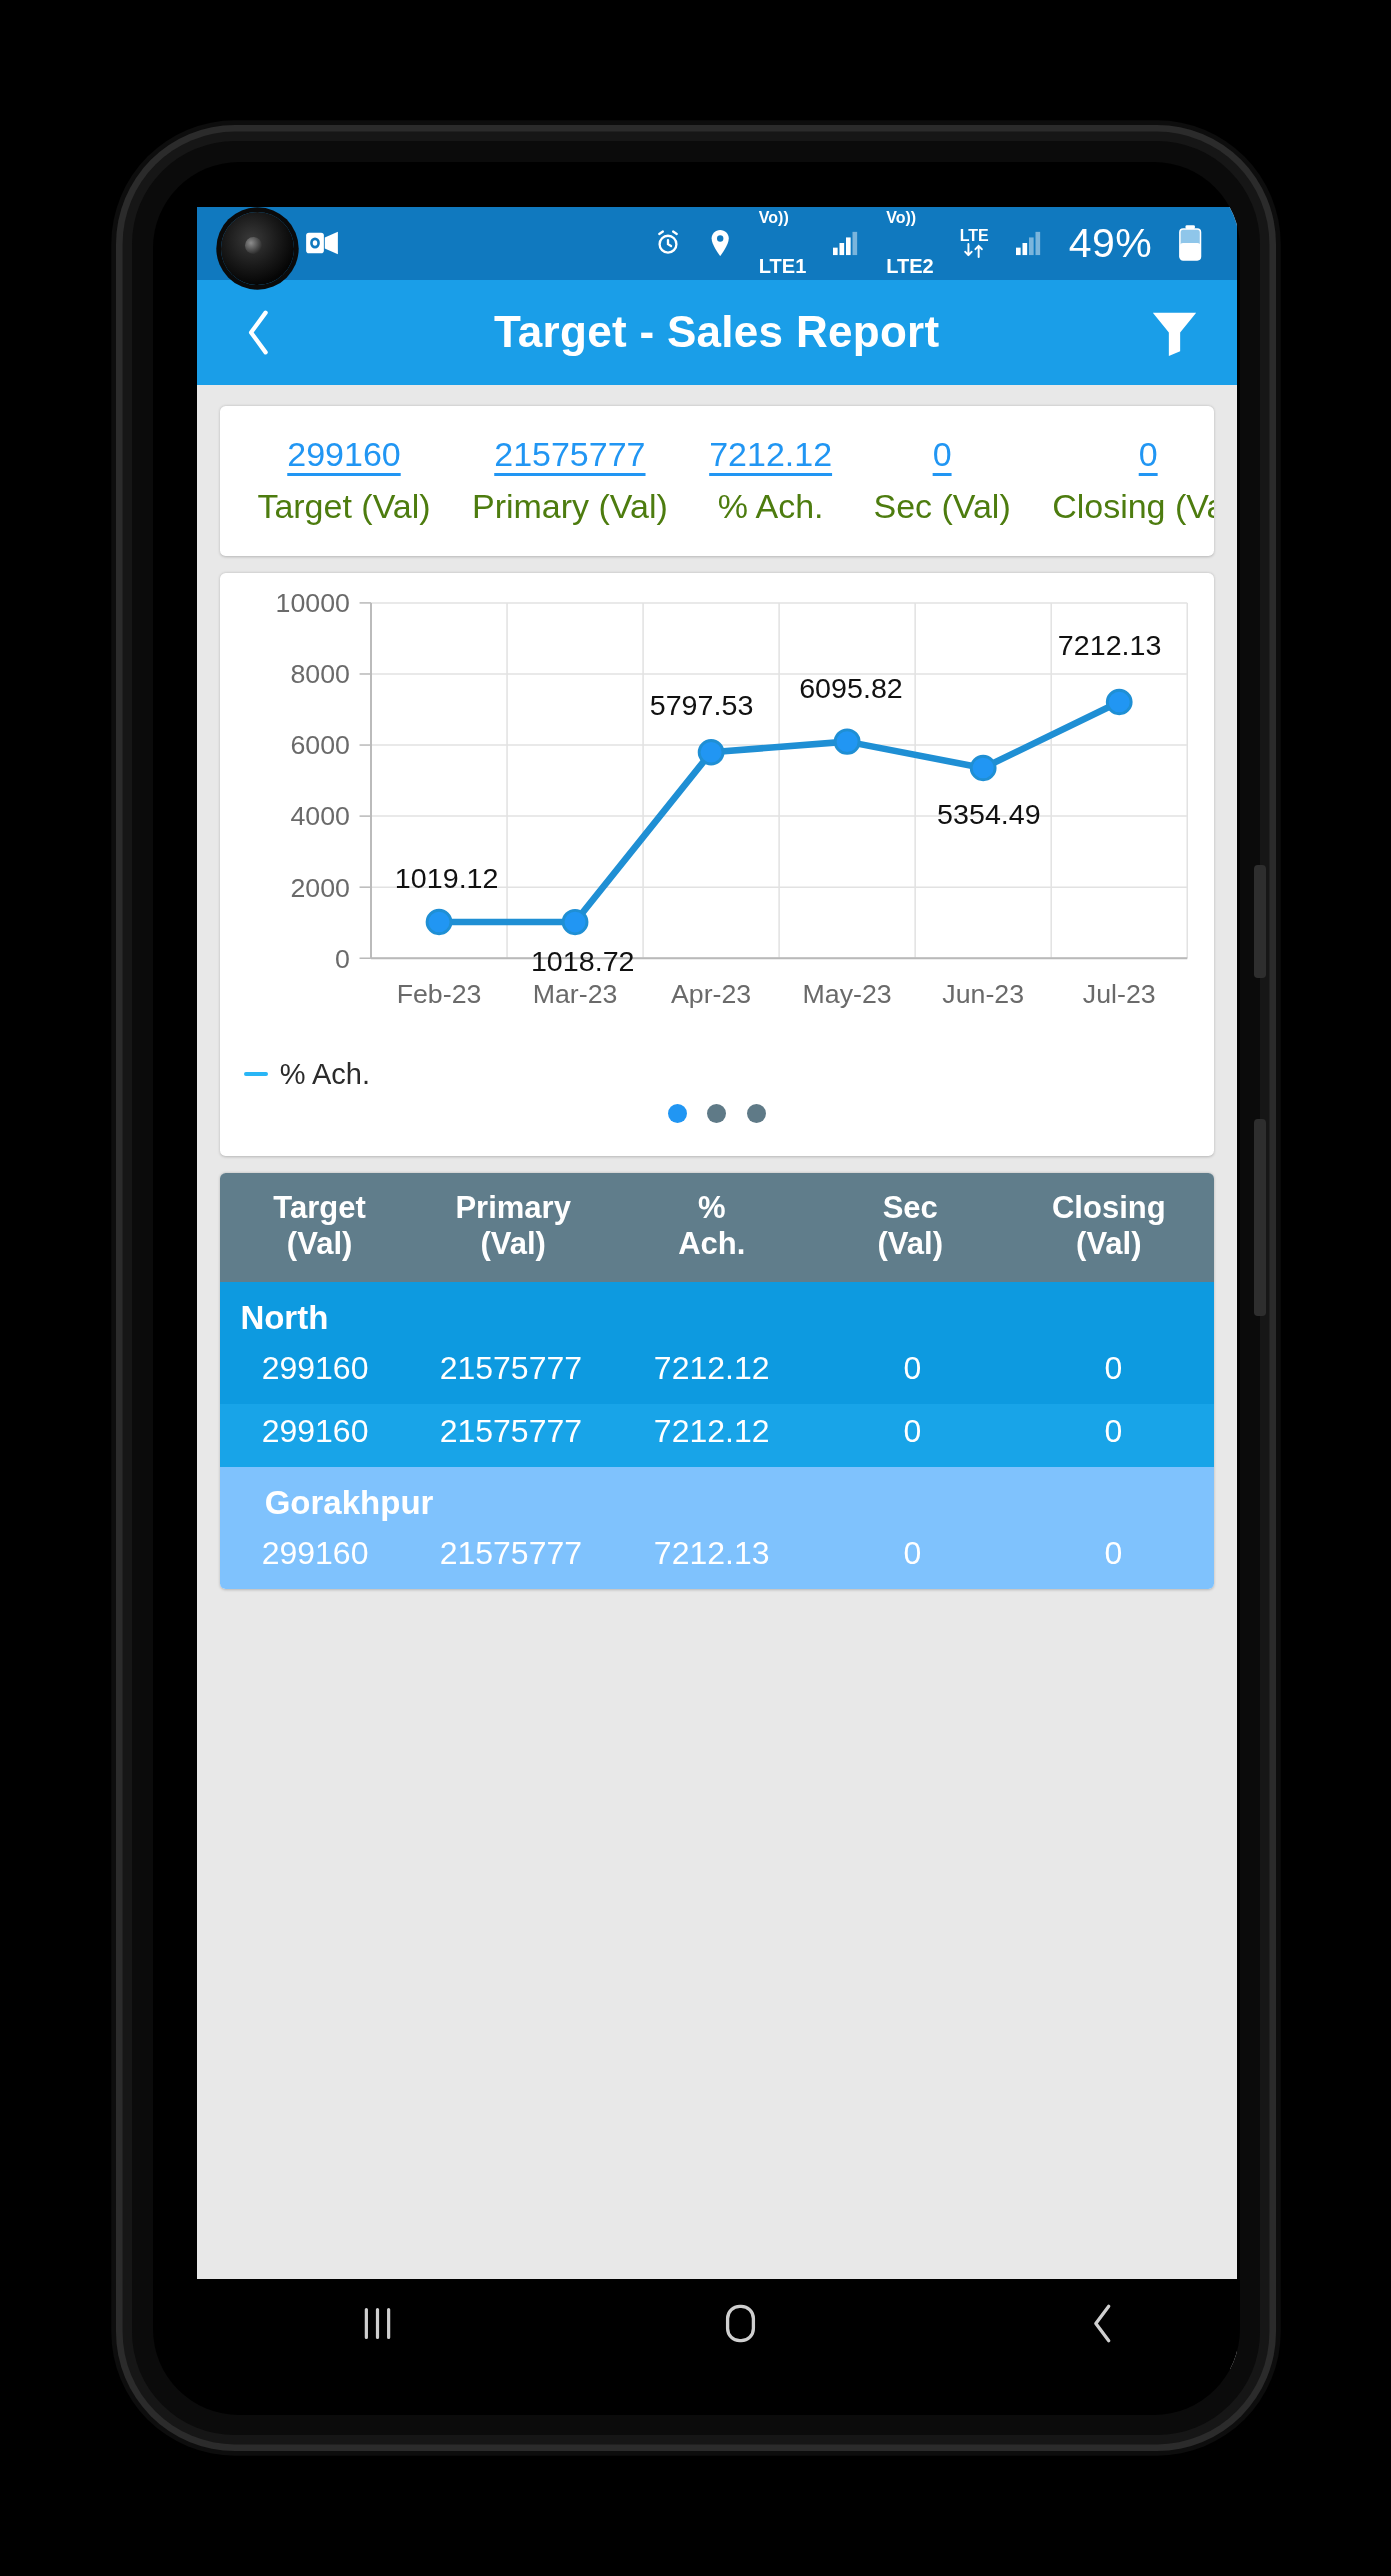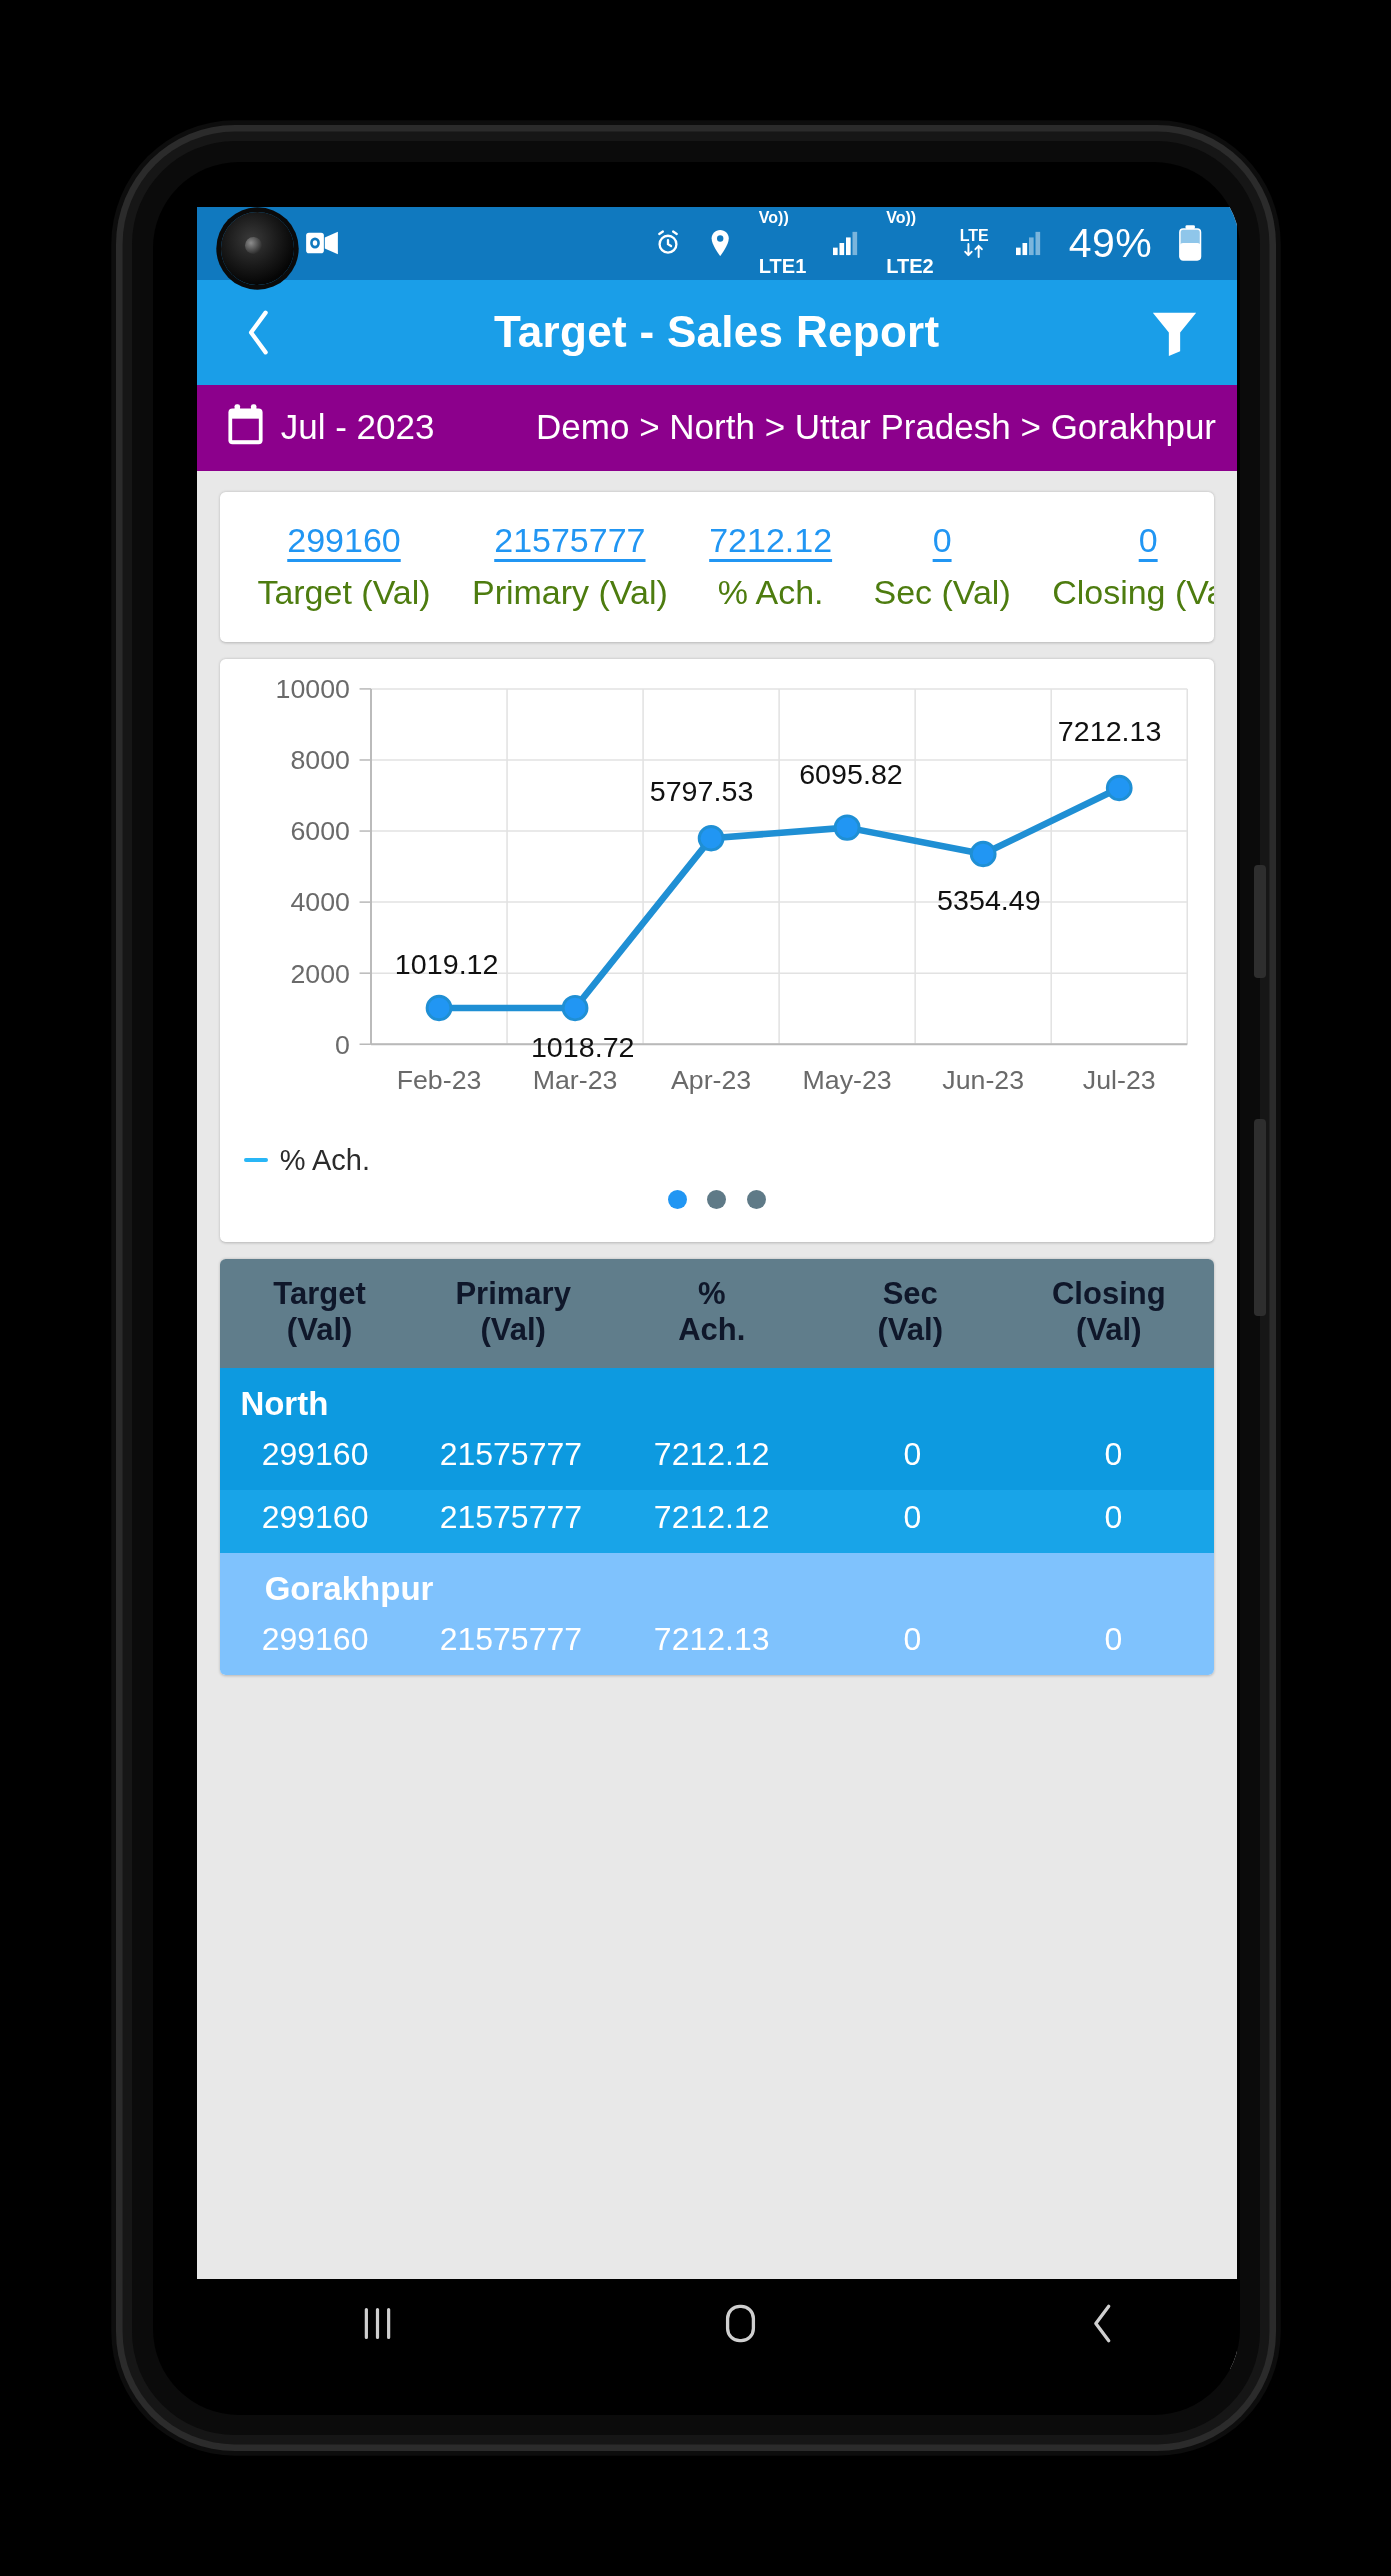--- a/index.html
+++ b/index.html
@@ -135,21 +135,21 @@
   .dot.active { background:#2196f3; }
 
   
   #table-card {
     margin: 17px 19px 0 19px;
     border-radius: 5.6px; overflow:hidden;
     box-shadow: 0 0.9px 2.8px rgba(0,0,0,0.22);
     background:#fff;
   }
   .t-head {
-    display:flex; background:#607d8b; color:#0f172a;
+    display:flex; background:#607d8b; color:#ffffff;
     padding: 17px 5.6px 19px 5.6px;
   }
   .t-head .th {
     flex:1; text-align:center;
     font-size: 31px; line-height: 1.18;
     font-weight: bold;
   }
   .t-head .th.c0 { flex: 0.95; }
   .t-row { color:#fff; padding: 9.4px 0 17px 0; }
   .t-row .rname {
@@ -264,34 +264,20 @@
           </svg>
         </div>
         <div id="app-title">Target - Sales Report</div>
         <div class="appbar-btn">
           <svg width="51" height="49" viewBox="0 0 26 26">
             <path d="M1.5 2.5 H24.5 L16 13 V23 L10 25.5 V13 Z" fill="#fff"></path>
           </svg>
         </div>
       </div>
 
-      <div id="breadcrumb-bar">
-        <div id="period-box">
-          <span>
-            <svg width="41" height="45" viewBox="0 0 24 26">
-              <rect x="2" y="3" width="20" height="21" rx="2.4" fill="#fff"></rect>
-              <rect x="4.2" y="9" width="15.6" height="12.6" fill="#8c008c"></rect>
-              <rect x="5.6" y="0.5" width="3.2" height="5" rx="1.3" fill="#fff"></rect>
-              <rect x="15.2" y="0.5" width="3.2" height="5" rx="1.3" fill="#fff"></rect>
-            </svg>
-          </span>
-          <span id="period-label">Jul - 2023</span>
-        </div>
-        <div id="crumb-text">Demo &gt; North &gt; Uttar Pradesh &gt; Gorakhpur</div>
-      </div>
 
       <div id="content">
 
         <div class="card" id="kpi-card">
           <div id="kpi-row">
             <div class="kpi-item">
               <span class="kpi-value">299160</span>
               <span class="kpi-label">Target (Val)</span>
             </div>
             <div class="kpi-item">

